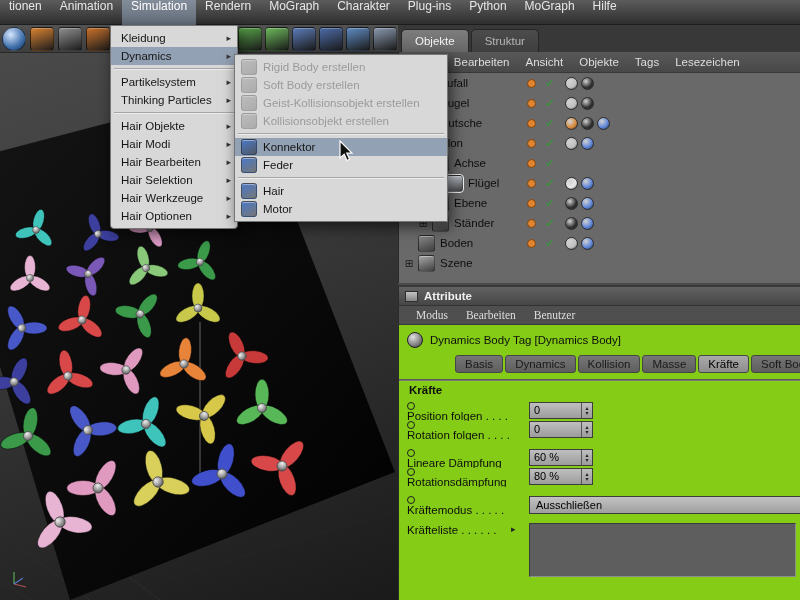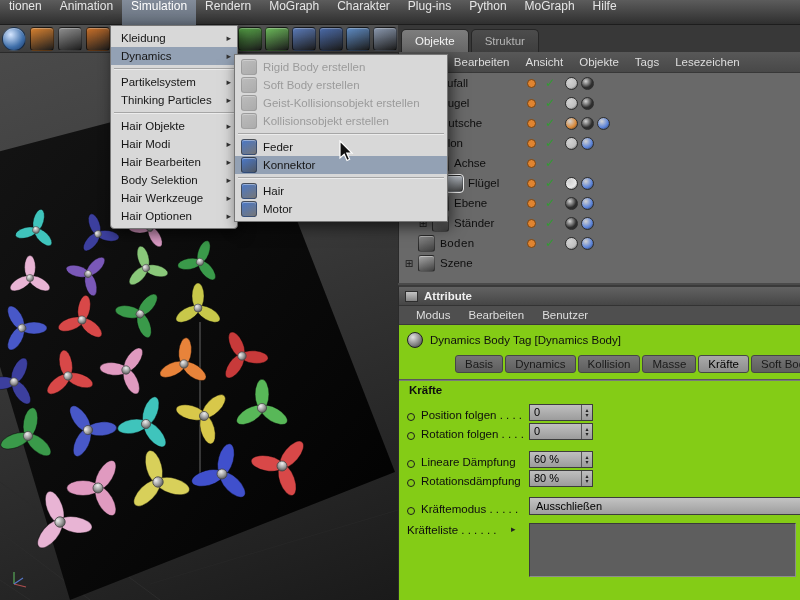--- a/index.html
+++ b/index.html
@@ -69,33 +69,33 @@
   .om-tag{width:11px;height:11px;border-radius:50%;border:1px solid #2e2e2e;}
 
   
   .attr-panel{position:absolute;left:398px;top:285px;width:402px;height:402px;background:#84cc16;
     border-left:1px solid #2b2b2b;border-top:2px solid #3a3a3a;box-sizing:border-box;
     font-size:11.5px;color:#0e0e0e;}
   .attr-header{height:18px;background:linear-gradient(#626262,#464646);border-bottom:1px solid #333;
     color:#f0f0f0;font-weight:bold;display:flex;align-items:center;gap:6px;padding-left:6px;font-size:11.5px;}
   .hdr-icon{width:11px;height:9px;background:linear-gradient(#c4c4c4,#848484);border:1px solid #2e2e2e;}
   .attr-menu{height:18px;background:#4f4f4f;border-bottom:1px solid #3a3a3a;display:flex;
-    align-items:center;color:#dedede;padding-left:8px;}
+    align-items:center;color:#dedede;padding-left:8px;font-family:Liberation Serif, serif;}
   .attr-menu-item{padding:0 9px;}
   .attr-title-row{display:flex;align-items:center;gap:7px;padding:7px 0 4px 8px;}
   .tag-sphere{width:14px;height:14px;border-radius:50%;border:1px solid #222;
     background:radial-gradient(circle at 35% 30%,#e0e0e0,#808080 60%,#333);}
   .attr-tabs{display:flex;gap:2px;padding:3px 0 2px 8px;margin-left:48px;}
   .atab{height:16px;line-height:16px;padding:0 9px;background:linear-gradient(#767676,#5e5e5e);
     border:1px solid #464646;border-radius:3px;color:#1a1a1a;white-space:nowrap;}
   .atab.active{background:linear-gradient(#aaaaaa,#8d8d8d);color:#000;}
   .attr-section{margin-top:4px;border-top:1px solid #595959;box-shadow:0 1px 0 #7a7a7a inset;
     padding:4px 0 3px 10px;font-weight:bold;}
   .attr-fields{padding:3px 0 0 8px;}
-  .attr-row{position:relative;height:19px;display:flex;align-items:flex-end;}
+  .attr-row{position:relative;height:19px;display:flex;align-items:flex-start;flex-direction:column;}
   .bullet{width:6px;height:6px;border:1px solid #1e1e1e;border-radius:50%;margin-right:6px;flex:0 0 6px;}
   .attr-label{white-space:nowrap;overflow:hidden;}
   .val-box{position:absolute;left:122px;width:62px;height:15px;display:flex;
     background:linear-gradient(#bfbfbf,#9c9c9c);border:1px solid #3c3c3c;}
   .val{flex:1;font-size:11px;line-height:15px;padding-left:4px;color:#000;}
   .stepper{width:10px;border-left:1px solid #565656;display:flex;flex-direction:column;
     align-items:center;justify-content:center;}
   .stepper i{font-style:normal;font-size:6px;line-height:5px;color:#222;}
   .attr-gap{height:9px;}
   .dd-box{position:absolute;left:122px;width:265px;height:16px;line-height:16px;padding-left:6px;
@@ -442,21 +442,21 @@
             <span class="om-name">Ständer</span>
           </div>
           <span class="om-dot"></span>
           <span class="om-check">✓</span>
           <span class="om-tags">
             <span class="om-tag" style="background: radial-gradient(circle at 35% 30%, rgba(255, 255, 255, 0.7), rgb(46, 46, 46) 60%, rgba(0, 0, 0, 0.6));"></span>
             <span class="om-tag" style="background: radial-gradient(circle at 35% 30%, rgba(255, 255, 255, 0.7), rgb(90, 130, 216) 60%, rgba(0, 0, 0, 0.6));"></span>
           </span>
         </div>
         <div class="om-row">
-          <div class="om-left" style="padding-left: 4px; font-family: Liberation Mono, monospace;">
+          <div class="om-left" style="padding-left: 4px;">
             <span class="om-exp"></span>
             <span class="om-icon" style="background: linear-gradient(160deg, rgb(138, 138, 138), rgba(0, 0, 0, 0.4));"></span>
             <span class="om-name">Boden</span>
           </div>
           <span class="om-dot"></span>
           <span class="om-check">✓</span>
           <span class="om-tags">
             <span class="om-tag" style="background: radial-gradient(circle at 35% 30%, rgba(255, 255, 255, 0.7), rgb(192, 192, 192) 60%, rgba(0, 0, 0, 0.6));"></span>
             <span class="om-tag" style="background: radial-gradient(circle at 35% 30%, rgba(255, 255, 255, 0.7), rgb(90, 130, 216) 60%, rgba(0, 0, 0, 0.6));"></span>
           </span>
@@ -581,21 +581,21 @@
       </div>
       <div class="menu-item">
         <span class="mi-label">Hair Modi</span>
         <span class="mi-arrow">▸</span>
       </div>
       <div class="menu-item">
         <span class="mi-label">Hair Bearbeiten</span>
         <span class="mi-arrow">▸</span>
       </div>
       <div class="menu-item">
-        <span class="mi-label">Body Selektion</span>
+        <span class="mi-label">Hair Selektion</span>
         <span class="mi-arrow">▸</span>
       </div>
       <div class="menu-item">
         <span class="mi-label">Hair Werkzeuge</span>
         <span class="mi-arrow">▸</span>
       </div>
       <div class="menu-item">
         <span class="mi-label">Hair Optionen</span>
         <span class="mi-arrow">▸</span>
       </div>
@@ -612,27 +612,27 @@
       </div>
       <div class="menu-item sub disabled">
         <span class="mi-icon" style="background: linear-gradient(150deg, rgb(154, 154, 154), rgba(0, 0, 0, 0.45));"></span>
         <span class="mi-label">Geist-Kollisionsobjekt erstellen</span>
       </div>
       <div class="menu-item sub disabled">
         <span class="mi-icon" style="background: linear-gradient(150deg, rgb(154, 154, 154), rgba(0, 0, 0, 0.45));"></span>
         <span class="mi-label">Kollisionsobjekt erstellen</span>
       </div>
       <div class="menu-sep"></div>
+      <div class="menu-item sub hl">
+        <span class="mi-icon" style="background: linear-gradient(150deg, rgb(74, 120, 200), rgba(0, 0, 0, 0.45));"></span>
+        <span class="mi-label">Konnektor</span>
+      </div>
       <div class="menu-item sub">
         <span class="mi-icon" style="background: linear-gradient(150deg, rgb(74, 120, 200), rgba(0, 0, 0, 0.45));"></span>
         <span class="mi-label">Feder</span>
-      </div>
-      <div class="menu-item sub hl">
-        <span class="mi-icon" style="background: linear-gradient(150deg, rgb(74, 120, 200), rgba(0, 0, 0, 0.45));"></span>
-        <span class="mi-label">Konnektor</span>
       </div>
       <div class="menu-sep"></div>
       <div class="menu-item sub">
         <span class="mi-icon" style="background: linear-gradient(150deg, rgb(74, 120, 200), rgba(0, 0, 0, 0.45));"></span>
         <span class="mi-label">Hair</span>
       </div>
       <div class="menu-item sub">
         <span class="mi-icon" style="background: linear-gradient(150deg, rgb(74, 120, 200), rgba(0, 0, 0, 0.45));"></span>
         <span class="mi-label">Motor</span>
       </div>

